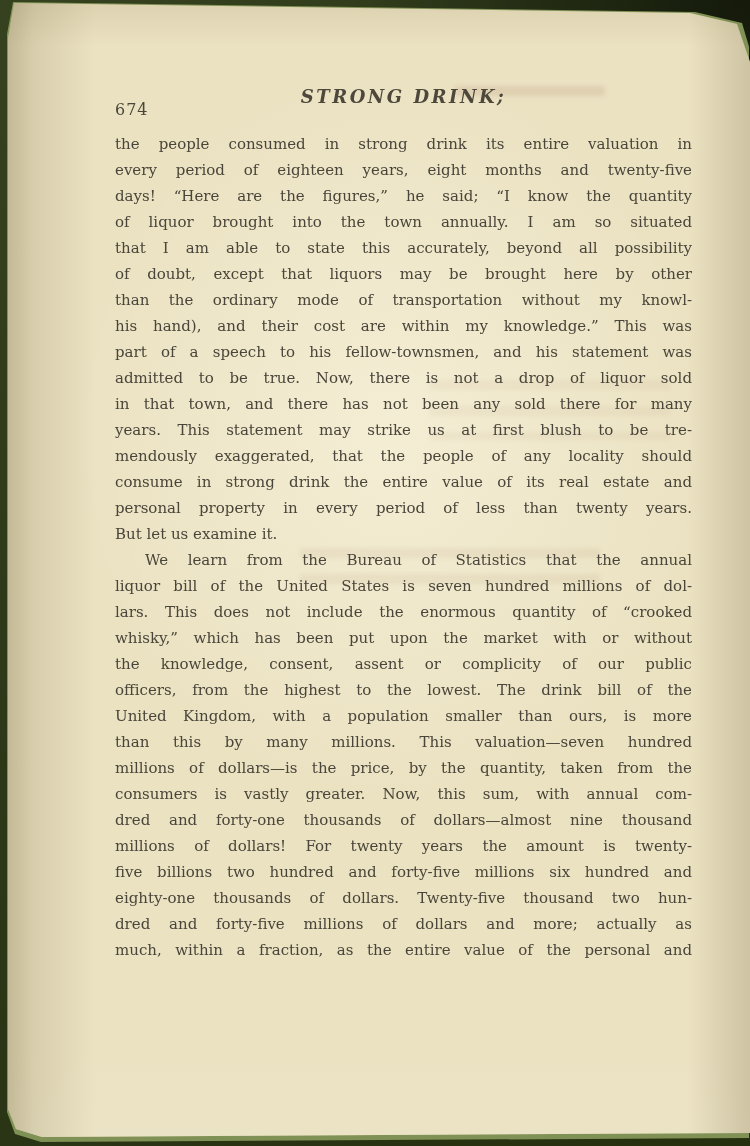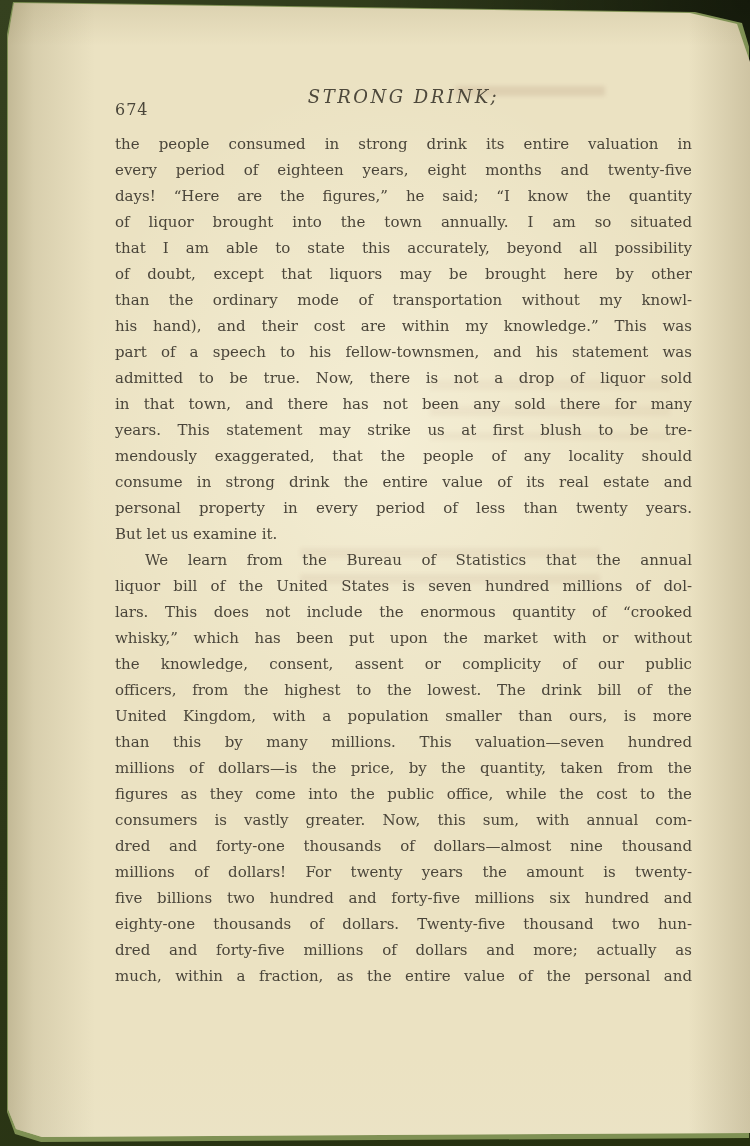--- a/index.html
+++ b/index.html
@@ -42,21 +42,21 @@
     position:absolute;left:115px;top:84px;width:577px;height:30px;
     color:#4a463a;
   }
   .page-number{
     position:absolute;left:0;top:16px;
     font-size:16px;letter-spacing:1px;
   }
   .running-head{
     position:absolute;left:50%;top:2px;transform:translateX(-50%);
     font-style:italic;font-size:18px;letter-spacing:2.5px;white-space:nowrap;
-    font-weight:normal;color:#4d483b;
+    font-weight:bold;color:#4d483b;
   }
   .text-block{
     position:absolute;left:115px;top:131px;width:577px;
     color:#4a453a;font-size:15px;line-height:26px;
   }
   .para{margin:0;}
   .line{
     height:26px;overflow:hidden;
     text-align:justify;text-align-last:justify;
     white-space:normal;
@@ -101,21 +101,20 @@
         <div class="para">
           <div class="line indent">We learn from the Bureau of Statistics that the annual</div>
           <div class="line">liquor bill of the United States is seven hundred millions of dol-</div>
           <div class="line">lars. This does not include the enormous quantity of “crooked</div>
           <div class="line">whisky,” which has been put upon the market with or without</div>
           <div class="line">the knowledge, consent, assent or complicity of our public</div>
           <div class="line">officers, from the highest to the lowest. The drink bill of the</div>
           <div class="line">United Kingdom, with a population smaller than ours, is more</div>
           <div class="line">than this by many millions. This valuation—seven hundred</div>
           <div class="line">millions of dollars—is the price, by the quantity, taken from the</div>
-          <div class="line">figures as they come into the public office, while the cost to the</div>
           <div class="line">consumers is vastly greater. Now, this sum, with annual com-</div>
           <div class="line">dred and forty-one thousands of dollars—almost nine thousand</div>
           <div class="line">millions of dollars! For twenty years the amount is twenty-</div>
           <div class="line">five billions two hundred and forty-five millions six hundred and</div>
           <div class="line">eighty-one thousands of dollars. Twenty-five thousand two hun-</div>
           <div class="line">dred and forty-five millions of dollars and more; actually as</div>
           <div class="line">much, within a fraction, as the entire value of the personal and</div>
         </div>
       </div>
   </div>

